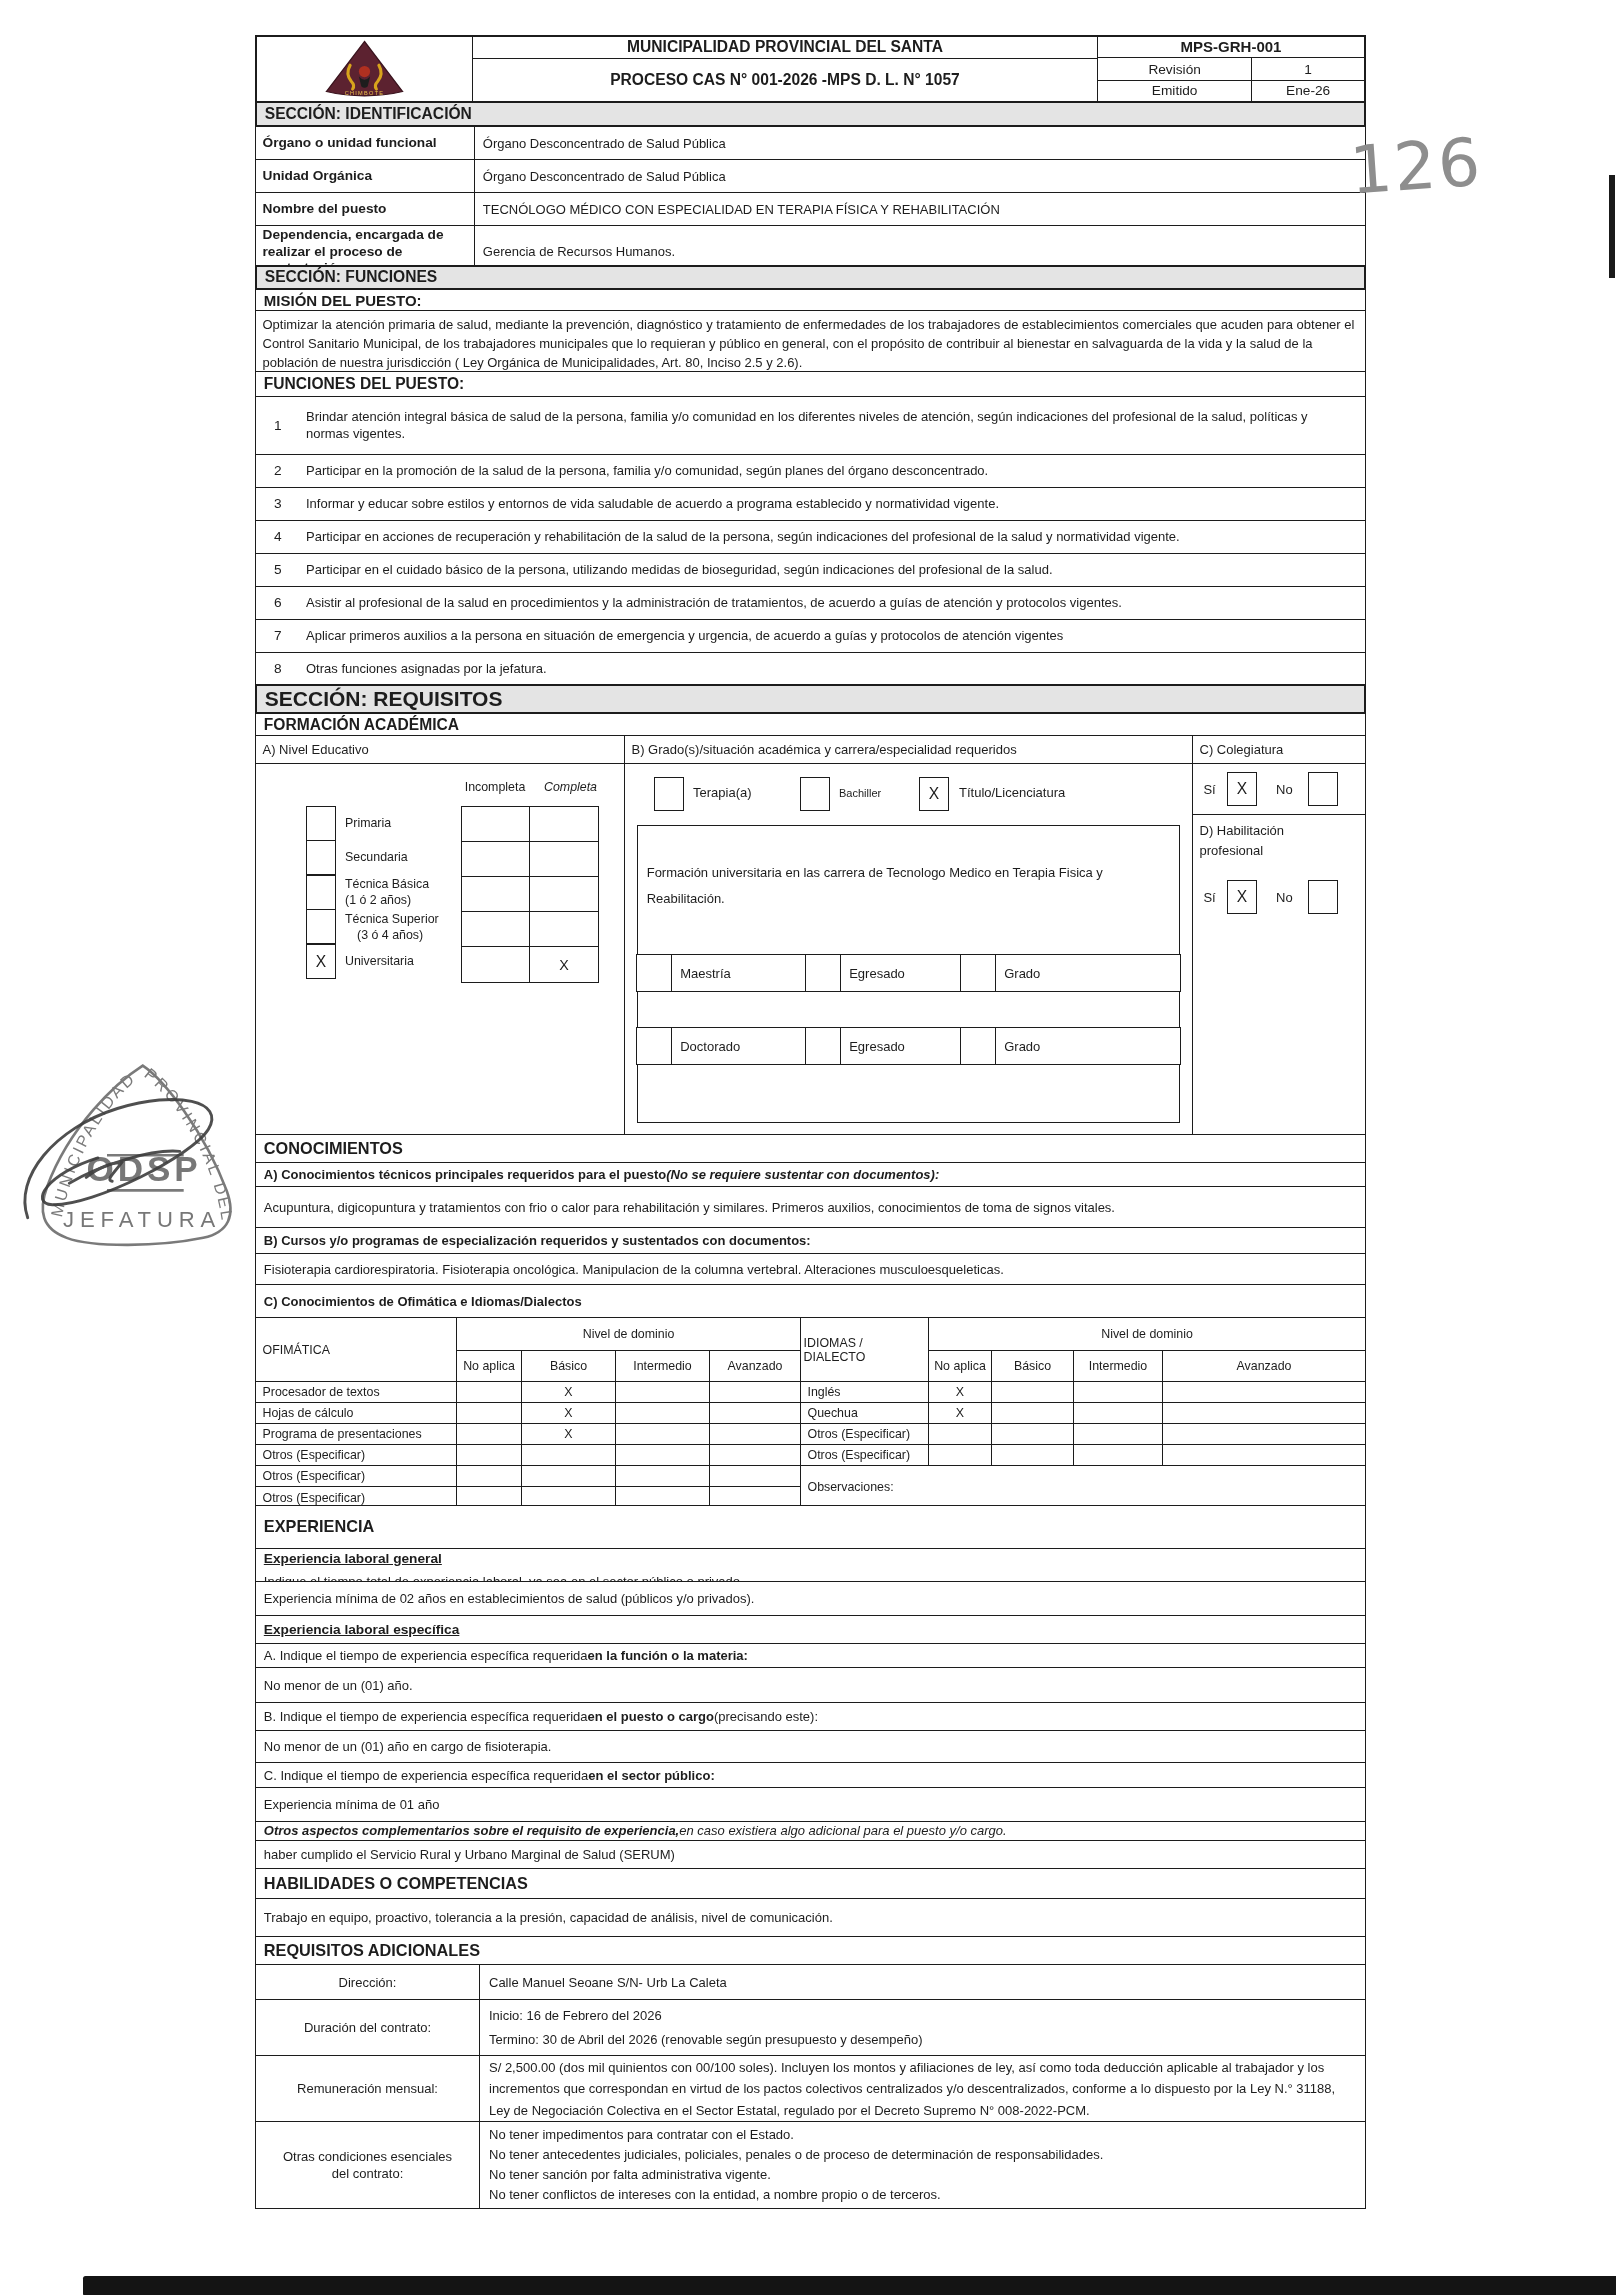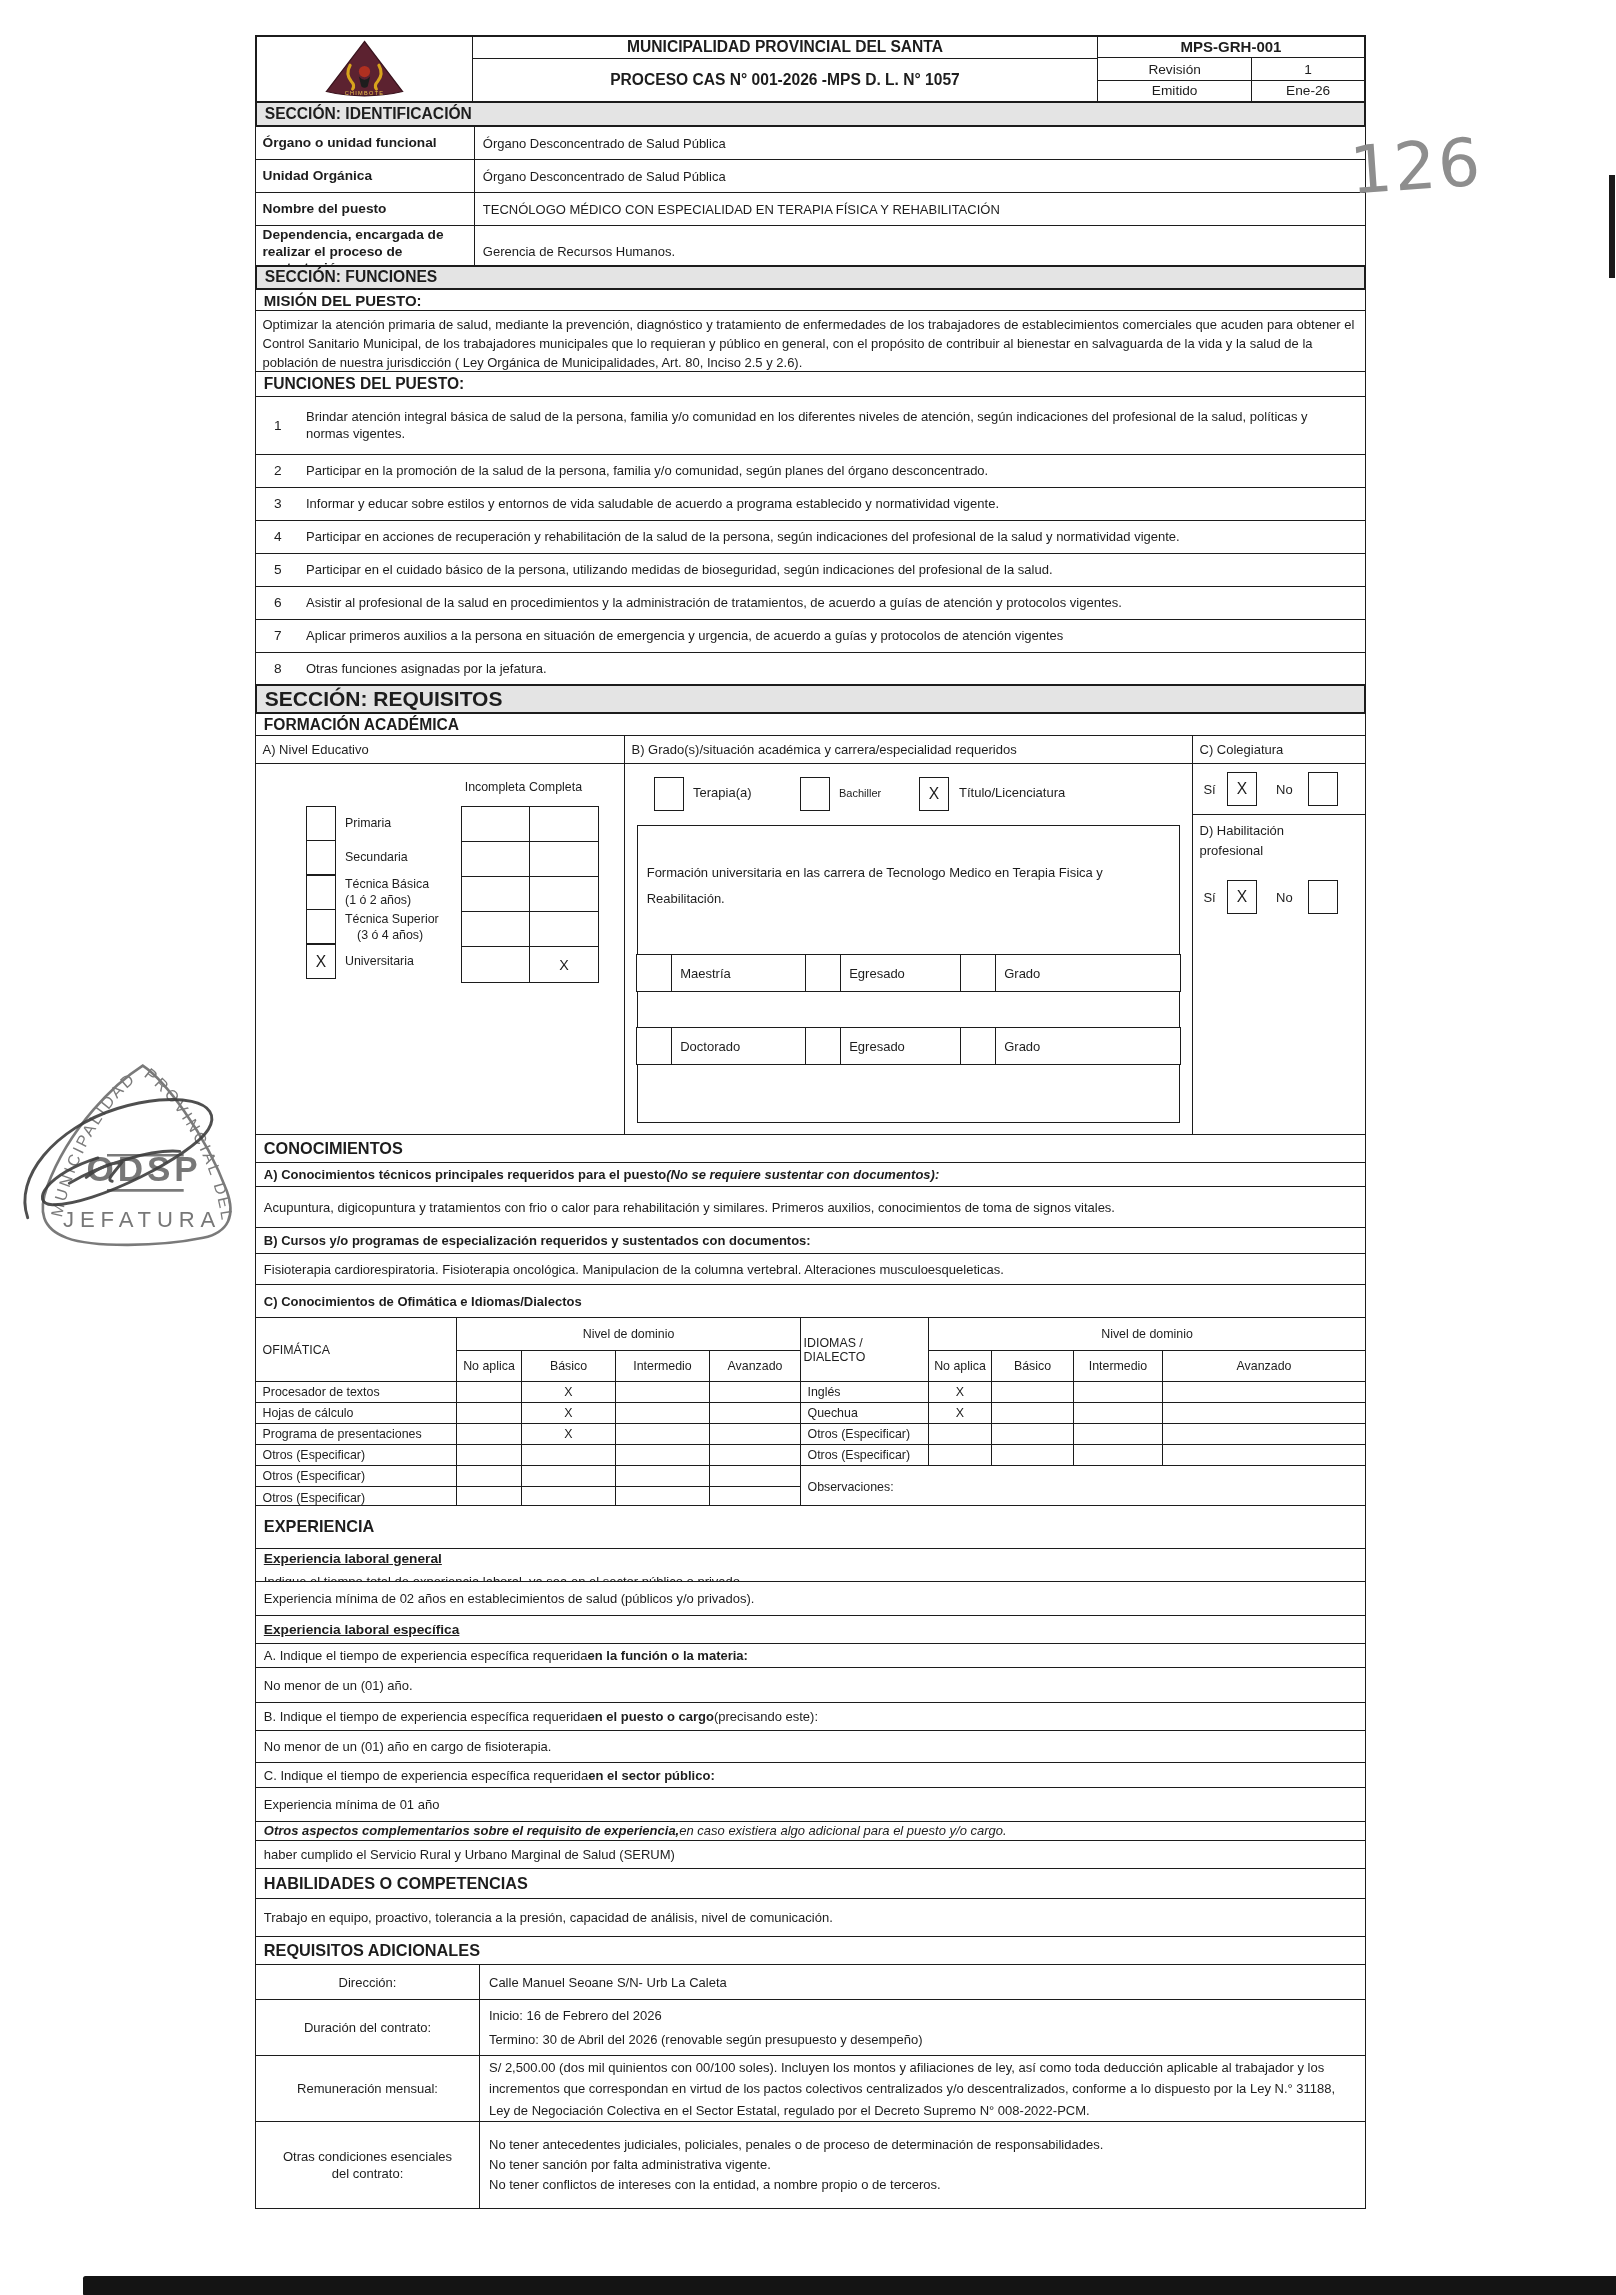--- a/index.html
+++ b/index.html
@@ -154,21 +154,21 @@
 
     <div class="bx band big" style="height:30px;">SECCIÓN: REQUISITOS</div>
     <div class="bx hrow" style="height:23.5px;font-size:15.6px;">FORMACIÓN ACADÉMICA</div>
 
     <div class="bx fgrid">
 
       <div class="fcol">
         <div class="fhead">A) Nivel Educativo</div>
         <div class="fbody">
           <span class="albl" style="left:205px;top:14.3px;width:68px;text-align:center;">Incompleta</span>
-          <span class="albl" style="left:273px;top:14.3px;width:68px;text-align:left;">Completa</span>
+          <span class="albl" style="left:273px;top:14.3px;width:68px;text-align:right;font-style:italic;">Completa</span>
 
           <div class="cb" style="left:50px;top:42px;height:35px;"></div>
           <div class="cb" style="left:50px;top:76px;height:35px;"></div>
           <div class="cb" style="left:50px;top:111px;height:35px;"></div>
           <div class="cb" style="left:50px;top:145px;height:35px;"></div>
           <div class="cb" style="left:50px;top:180px;height:35px;">X</div>
 
           <span class="albl" style="left:89px;top:51px;">Primaria</span>
           <span class="albl" style="left:89px;top:85px;">Secundaria</span>
           <span class="albl" style="left:89px;top:112px;">Técnica Básica</span>
@@ -371,20 +371,21 @@
       <div class="aval" style="line-height:24px;">
         <div>Inicio:  16 de Febrero del 2026</div>
         <div>Termino: 30 de Abril del 2026 (renovable según presupuesto y desempeño)</div>
       </div>
       <div class="alab">Remuneración mensual:</div>
       <div class="aval">
         <p style="margin:0;line-height:21.5px;">S/ 2,500.00 (dos mil quinientos con 00/100 soles). Incluyen los montos y afiliaciones de ley, así como toda deducción aplicable al trabajador y los incrementos que correspondan en virtud de los pactos colectivos centralizados y/o descentralizados, conforme a lo dispuesto por la Ley N.° 31188, Ley de Negociación Colectiva en el Sector Estatal, regulado por el Decreto Supremo N° 008-2022-PCM.</p>
       </div>
       <div class="alab nb">Otras condiciones esenciales del contrato:</div>
       <div class="aval nb" style="line-height:20px;">
+        <div>No tener impedimentos para contratar con el Estado.</div>
         <div>No tener antecedentes judiciales, policiales, penales o de proceso de determinación de responsabilidades.</div>
         <div>No tener sanción por falta administrativa vigente.</div>
         <div>No tener conflictos de intereses con la entidad, a nombre propio o de terceros.</div>
       </div>
     </div>
 
   </div>
 
   <div class="hand">126</div>
 

